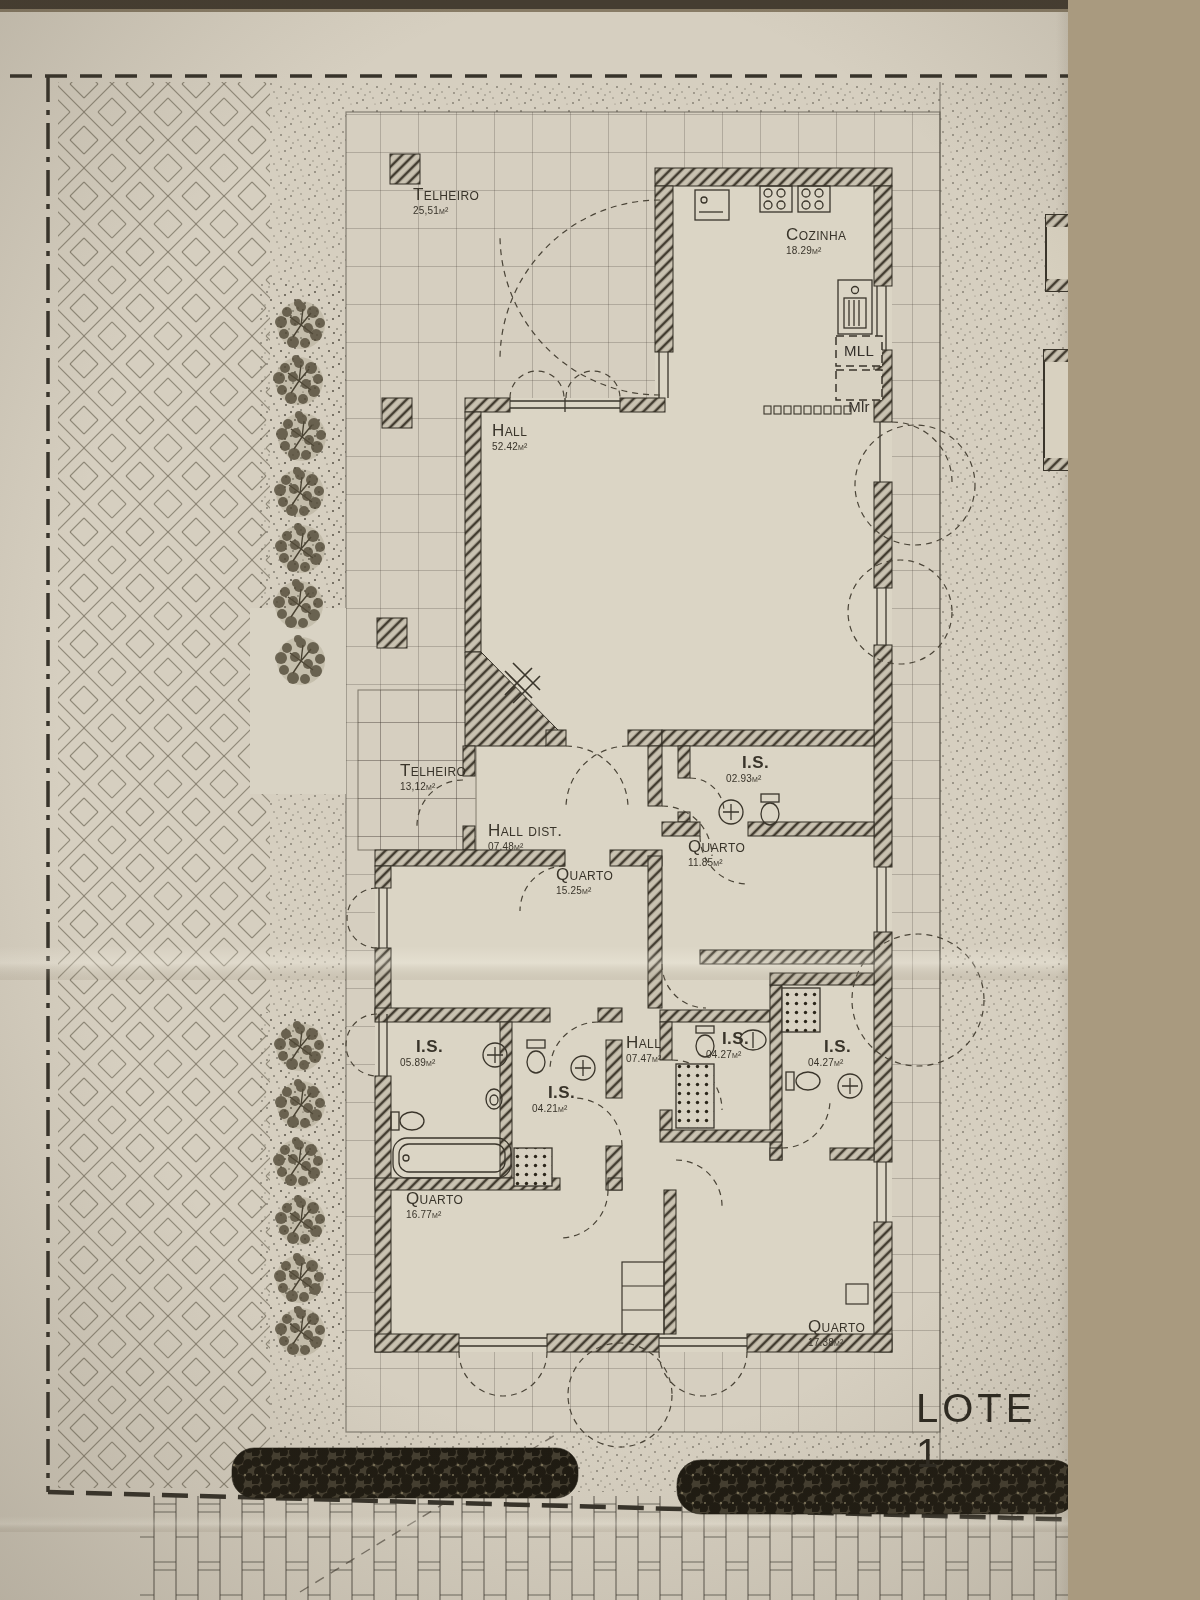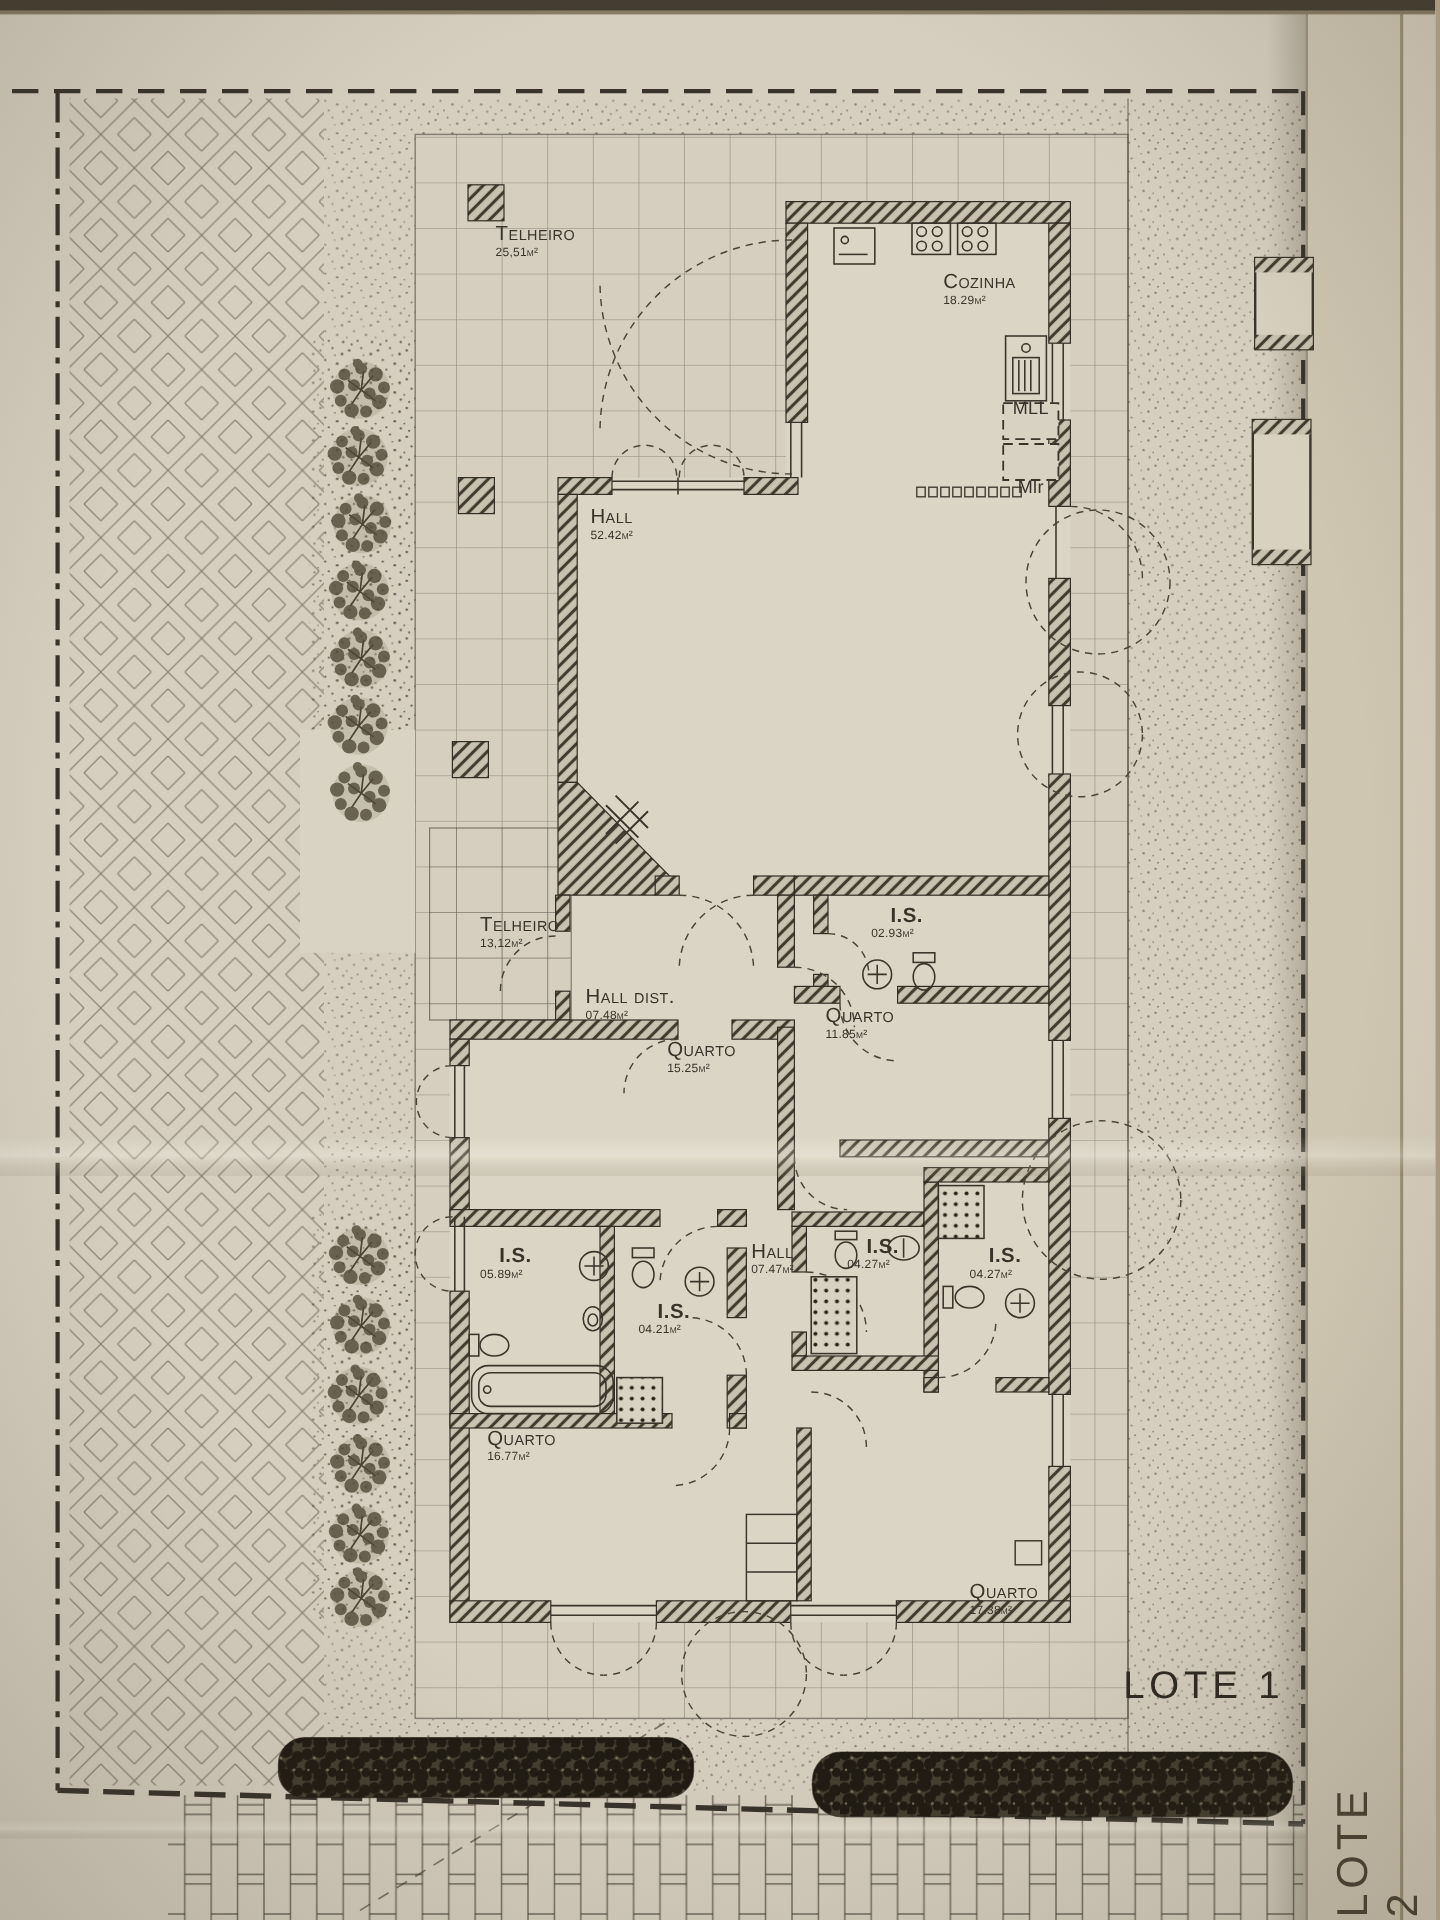--- a/index.html
+++ b/index.html
@@ -1,26 +1,26 @@
 <!DOCTYPE html>
 <html><head>
 <meta charset="utf-8">
 <style>
   html,body{margin:0;padding:0;background:#a99a7f;}
-  #photo{position:relative;width:1196px;height:1600px;overflow:hidden;
+  #photo{position:relative;width:1068px;height:1600px;overflow:hidden;
          background:#7dd3fc;font-family:"Liberation Sans",sans-serif;}
   svg{position:absolute;left:0;top:0;}
   .rlabel{position:absolute;display:flex;flex-direction:column;gap:0px;
           color:#39342a;font-variant:small-caps;line-height:1.25;white-space:nowrap;}
   .rlabel .rn{font-size:17px;font-weight:500;letter-spacing:.4px;}
   .rlabel .ra{font-size:10px;letter-spacing:.2px;}
   .rlabel.ir .rn{margin-left:16px;font-weight:bold;}
   .applabel{position:absolute;width:46px;text-align:center;color:#35302a;
             font-size:15px;font-weight:500;letter-spacing:.3px;}
-  .lote1{position:absolute;left:936px;top:1386px;font-size:32px;letter-spacing:4px;
+  .lote1{position:absolute;left:916px;top:1386px;font-size:40px;letter-spacing:4px;
          color:#2f2b22;font-weight:500;}
   .lote2{position:absolute;left:1106px;top:1598px;font-size:36px;letter-spacing:4px;
          color:#4a4132;font-weight:500;transform:rotate(-90deg);transform-origin:0 0;}
 </style>
 </head>
 <body>
 
 <div id="photo">
 
 <svg width="1200" height="1600" viewBox="0 0 1200 1600">
@@ -458,19 +458,19 @@
 </div>
 <div class="rlabel" style="left:406px;top:1188px">
   <span class="rn">Quarto</span>
   <span class="ra">16.77m²</span>
 </div>
 <div class="rlabel" style="left:808px;top:1316px">
   <span class="rn">Quarto</span>
   <span class="ra">17.38m²</span>
 </div>
 
-<div class="applabel" style="left:836px;top:332px">MLL</div>
+<div class="applabel" style="left:836px;top:342px">MLL</div>
 <div class="applabel" style="left:836px;top:398px">Mlr</div>
 
 <div class="lote1">LOTE 1</div>
 <div class="lote2">LOTE 2</div>
 
 </div>
 
 </body></html>

